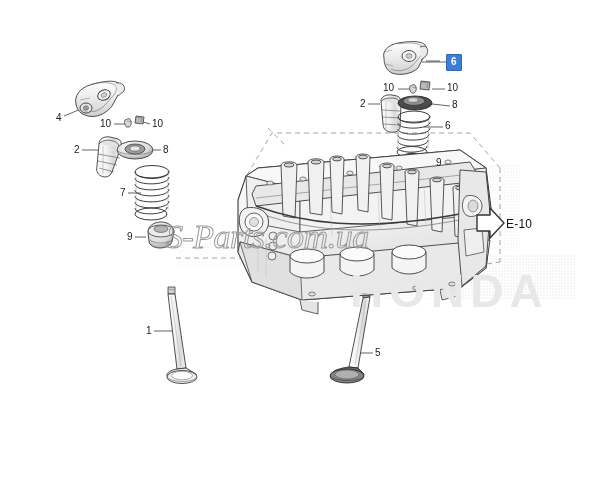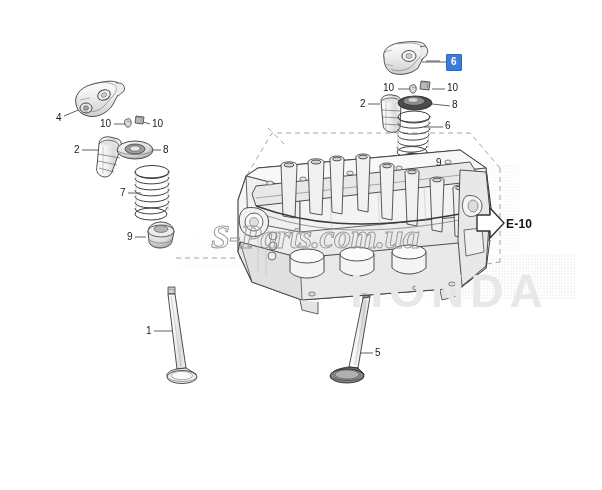--- a/index.html
+++ b/index.html
@@ -43,39 +43,38 @@
     border: 1px solid #2f66b5;
     padding: 2px 4px 3px 4px;
     line-height: 1;
     border-radius: 1px;
     white-space: nowrap;
   }
   .ref-label {
     position: absolute;
     font-family: "Liberation Sans", sans-serif;
     font-size: 12px;
-    font-weight: bold;
+    font-weight: normal;
     color: #111111;
     letter-spacing: 0.2px;
     white-space: nowrap;
   }
   .watermark-main {
     position: absolute;
     left: 166px;
     top: 218px;
     font-family: "Liberation Serif", serif;
     font-size: 34px;
     font-style: italic;
-    font-weight: bold;
+    font-weight: normal;
     color: transparent;
     -webkit-text-stroke: 1px #9a9a9a;
     letter-spacing: -0.5px;
     white-space: nowrap;
     pointer-events: none;
-    margin-left: 45px;
   }
   .watermark-brand {
     position: absolute;
     left: 350px;
     top: 264px;
     font-family: "Liberation Sans", sans-serif;
     font-size: 46px;
     font-weight: bold;
     color: #e8e8e8;
     letter-spacing: 6px;

